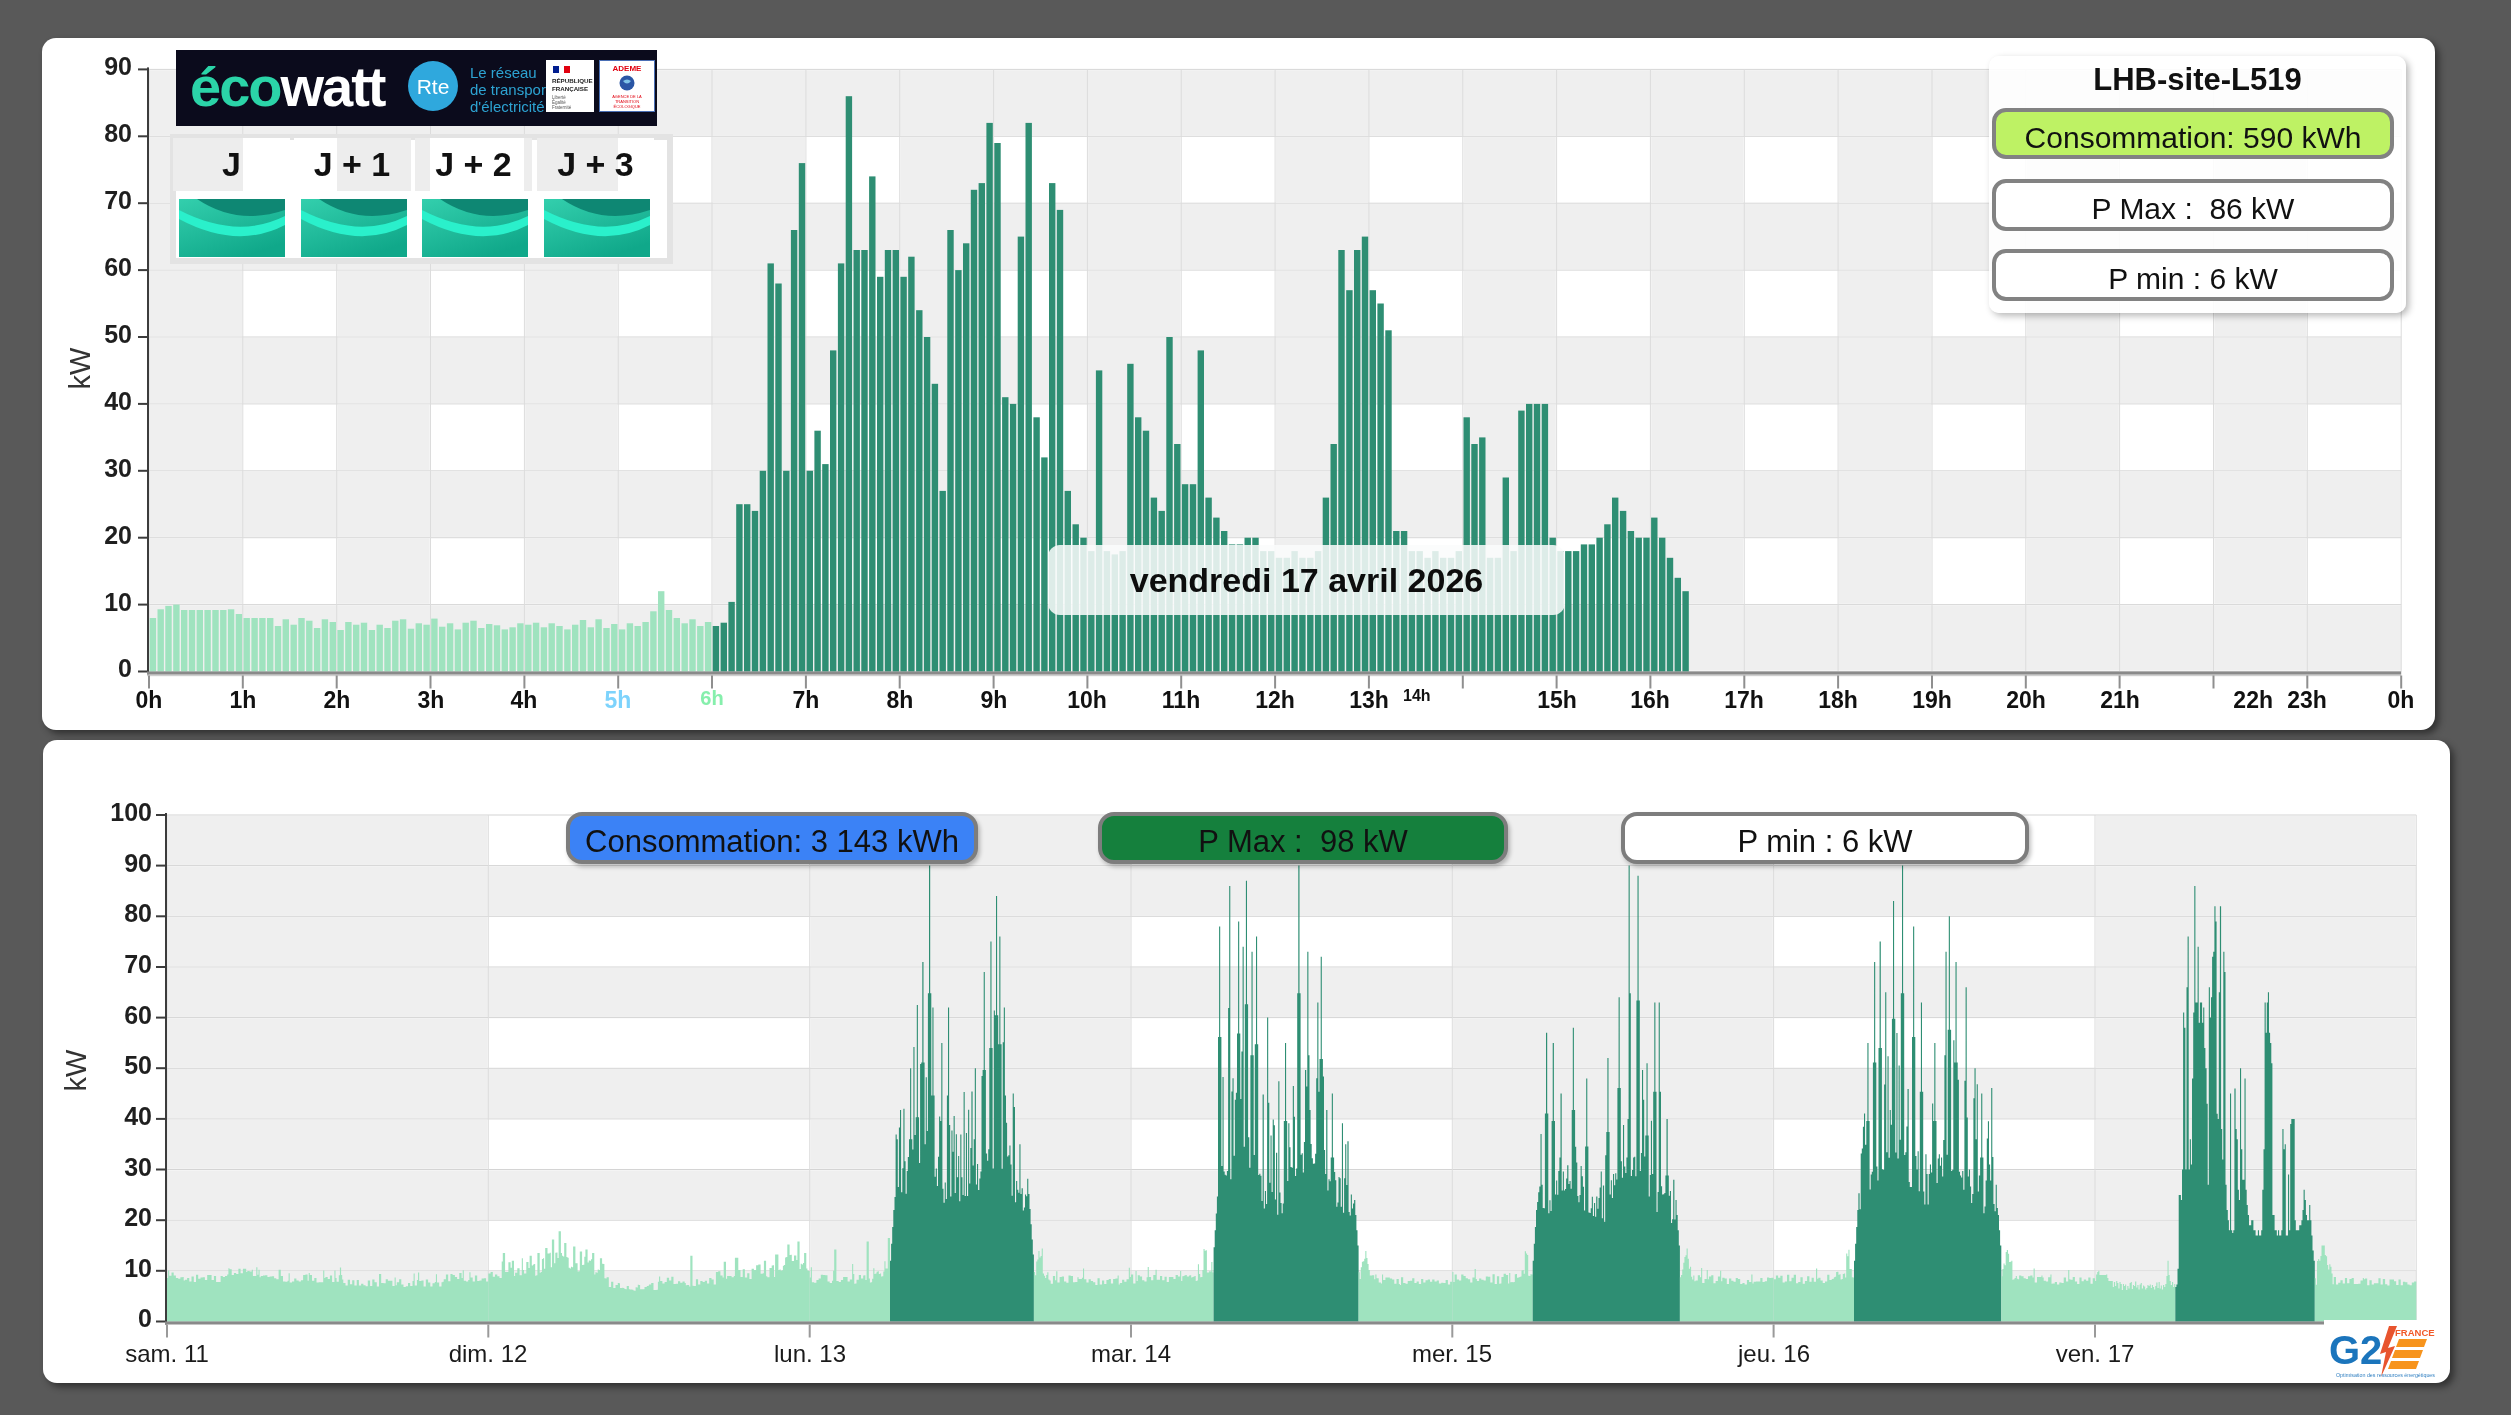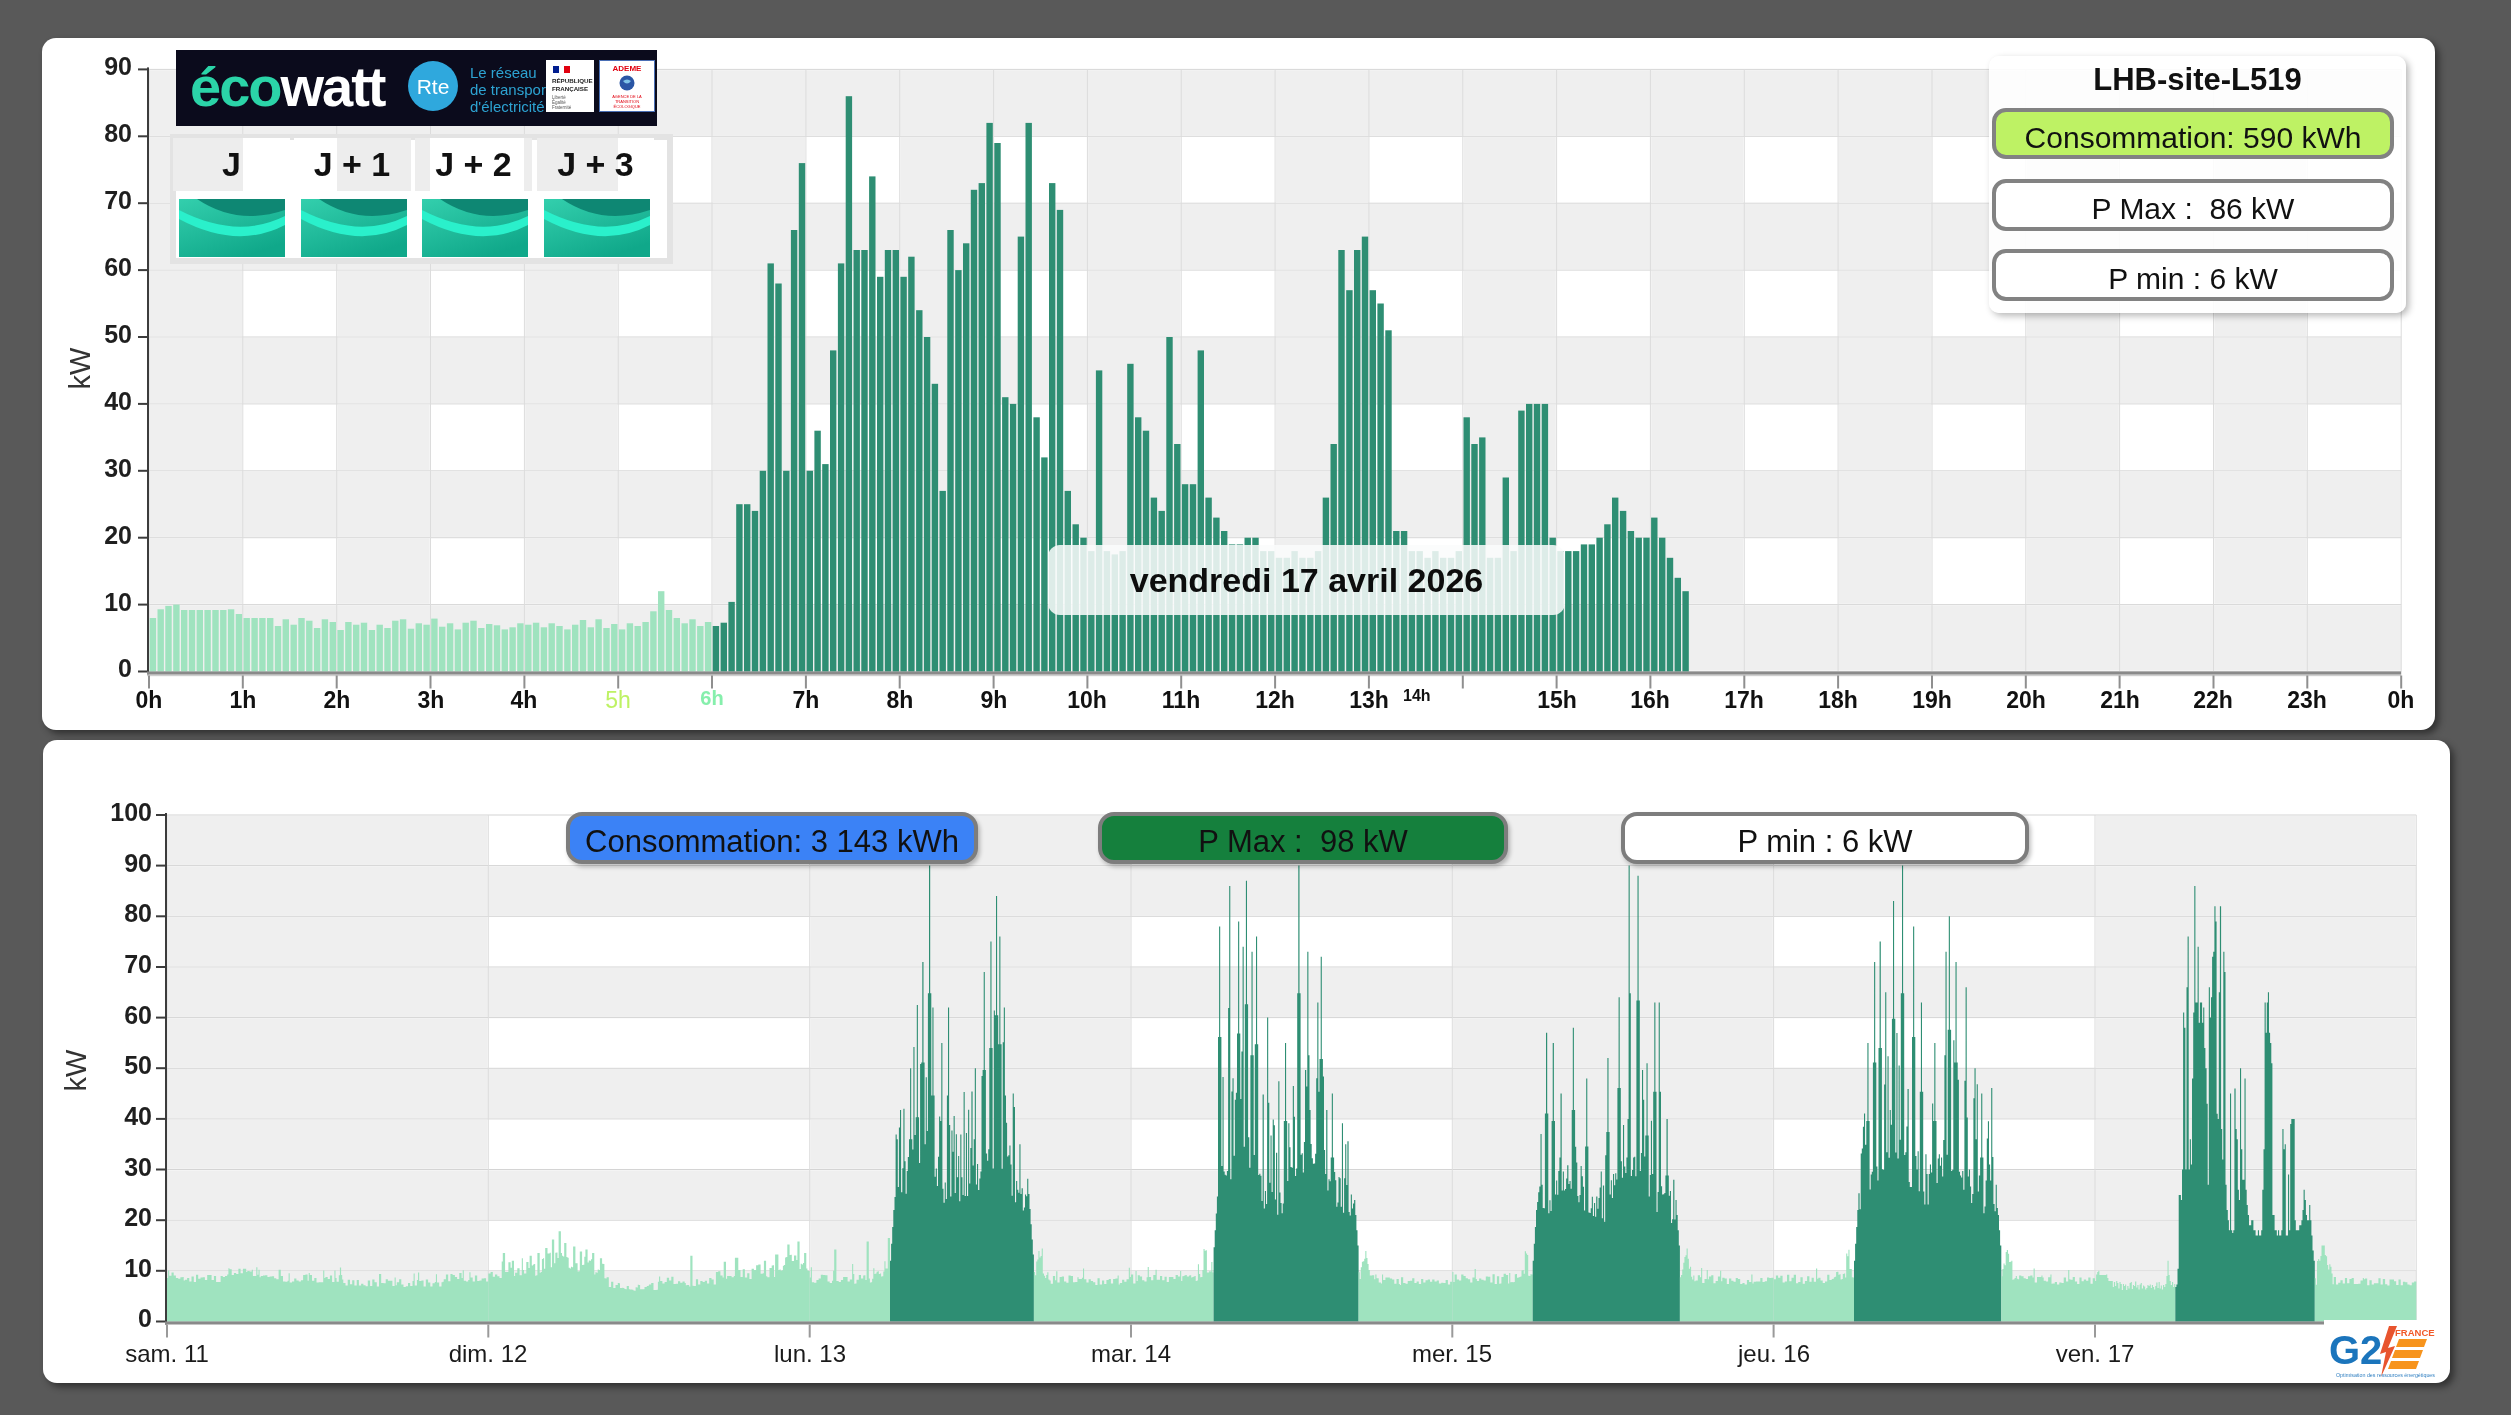--- a/index.html
+++ b/index.html
@@ -422,38 +422,38 @@
 <div style="position:absolute;right:2379px;top:320px;font-size:25px;font-weight:700;color:#1f1f1f">50</div>
 <div style="position:absolute;right:2379px;top:253px;font-size:25px;font-weight:700;color:#1f1f1f">60</div>
 <div style="position:absolute;right:2379px;top:186px;font-size:25px;font-weight:700;color:#1f1f1f">70</div>
 <div style="position:absolute;right:2379px;top:119px;font-size:25px;font-weight:700;color:#1f1f1f">80</div>
 <div style="position:absolute;right:2379px;top:52px;font-size:25px;font-weight:700;color:#1f1f1f">90</div>
 <div style="position:absolute;left:89px;top:687px;width:120px;text-align:center;font-size:23px;font-weight:700;color:#111">0h</div>
 <div style="position:absolute;left:183px;top:687px;width:120px;text-align:center;font-size:23px;font-weight:700;color:#111">1h</div>
 <div style="position:absolute;left:277px;top:687px;width:120px;text-align:center;font-size:23px;font-weight:700;color:#111">2h</div>
 <div style="position:absolute;left:371px;top:687px;width:120px;text-align:center;font-size:23px;font-weight:700;color:#111">3h</div>
 <div style="position:absolute;left:464px;top:687px;width:120px;text-align:center;font-size:23px;font-weight:700;color:#111">4h</div>
-<div style="position:absolute;left:558px;top:687px;width:120px;text-align:center;font-size:23px;font-weight:400;color:#bef264">5h</div>
+<div style="position:absolute;left:558px;top:687px;width:120px;text-align:center;font-size:23px;font-weight:700;color:#7dd3fc">5h</div>
 <div style="position:absolute;left:652px;top:687px;width:120px;text-align:center;font-size:20px;font-weight:700;color:#86efac">6h</div>
 <div style="position:absolute;left:746px;top:687px;width:120px;text-align:center;font-size:23px;font-weight:700;color:#111">7h</div>
 <div style="position:absolute;left:840px;top:687px;width:120px;text-align:center;font-size:23px;font-weight:700;color:#111">8h</div>
 <div style="position:absolute;left:934px;top:687px;width:120px;text-align:center;font-size:23px;font-weight:700;color:#111">9h</div>
 <div style="position:absolute;left:1027px;top:687px;width:120px;text-align:center;font-size:23px;font-weight:700;color:#111">10h</div>
 <div style="position:absolute;left:1121px;top:687px;width:120px;text-align:center;font-size:23px;font-weight:700;color:#111">11h</div>
 <div style="position:absolute;left:1215px;top:687px;width:120px;text-align:center;font-size:23px;font-weight:700;color:#111">12h</div>
 <div style="position:absolute;left:1309px;top:687px;width:120px;text-align:center;font-size:23px;font-weight:700;color:#111">13h</div>
 <div style="position:absolute;left:1403px;top:687px;width:120px;text-align:left;font-size:16px;font-weight:700;color:#111">14h</div>
 <div style="position:absolute;left:1497px;top:687px;width:120px;text-align:center;font-size:23px;font-weight:700;color:#111">15h</div>
 <div style="position:absolute;left:1590px;top:687px;width:120px;text-align:center;font-size:23px;font-weight:700;color:#111">16h</div>
 <div style="position:absolute;left:1684px;top:687px;width:120px;text-align:center;font-size:23px;font-weight:700;color:#111">17h</div>
 <div style="position:absolute;left:1778px;top:687px;width:120px;text-align:center;font-size:23px;font-weight:700;color:#111">18h</div>
 <div style="position:absolute;left:1872px;top:687px;width:120px;text-align:center;font-size:23px;font-weight:700;color:#111">19h</div>
 <div style="position:absolute;left:1966px;top:687px;width:120px;text-align:center;font-size:23px;font-weight:700;color:#111">20h</div>
 <div style="position:absolute;left:2060px;top:687px;width:120px;text-align:center;font-size:23px;font-weight:700;color:#111">21h</div>
-<div style="position:absolute;left:2153px;top:687px;width:120px;text-align:center;font-size:23px;font-weight:700;color:#111">22h</div>
+<div style="position:absolute;left:2153px;top:687px;width:120px;text-align:right;font-size:23px;font-weight:700;color:#111">22h</div>
 <div style="position:absolute;left:2247px;top:687px;width:120px;text-align:center;font-size:23px;font-weight:700;color:#111">23h</div>
 <div style="position:absolute;left:2341px;top:687px;width:120px;text-align:center;font-size:23px;font-weight:700;color:#111">0h</div>
 <div style="position:absolute;left:45px;top:352px;width:70px;text-align:center;font-size:29px;color:#333;transform:rotate(-90deg)">kW</div>
 <div style="position:absolute;right:2359px;top:1304px;font-size:25px;font-weight:700;color:#1f1f1f">0</div>
 <div style="position:absolute;right:2359px;top:1254px;font-size:25px;font-weight:700;color:#1f1f1f">10</div>
 <div style="position:absolute;right:2359px;top:1203px;font-size:25px;font-weight:700;color:#1f1f1f">20</div>
 <div style="position:absolute;right:2359px;top:1153px;font-size:25px;font-weight:700;color:#1f1f1f">30</div>
 <div style="position:absolute;right:2359px;top:1102px;font-size:25px;font-weight:700;color:#1f1f1f">40</div>
 <div style="position:absolute;right:2359px;top:1051px;font-size:25px;font-weight:700;color:#1f1f1f">50</div>
 <div style="position:absolute;right:2359px;top:1001px;font-size:25px;font-weight:700;color:#1f1f1f">60</div>

